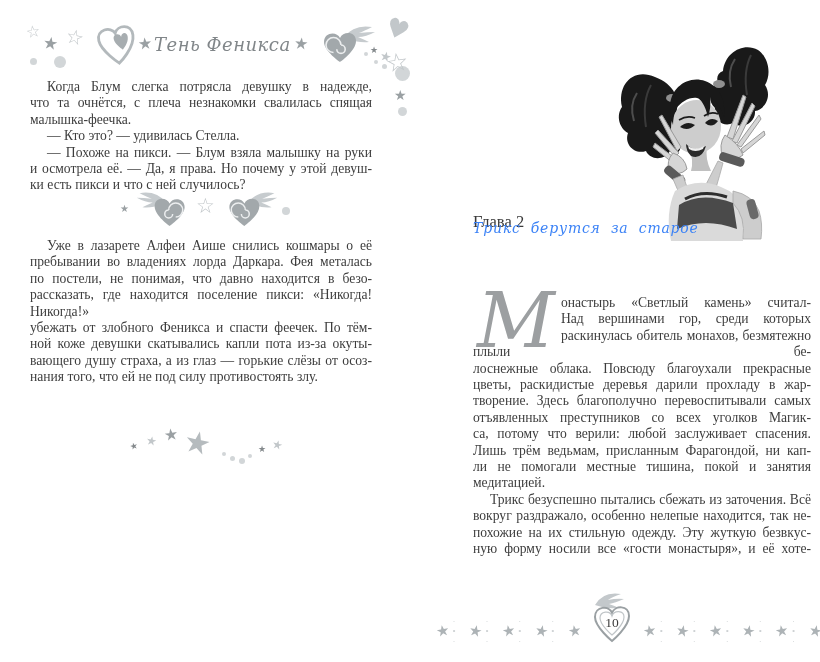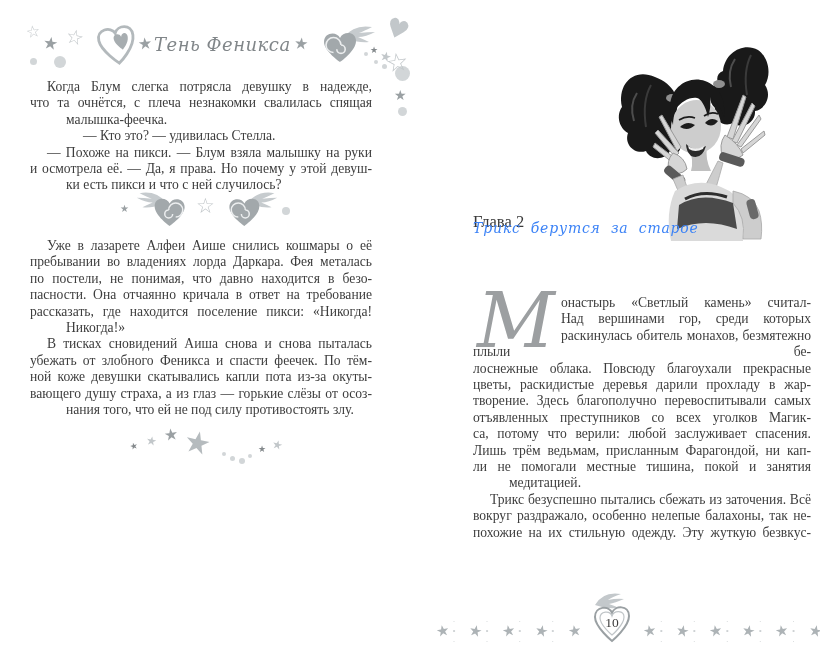--- a/index.html
+++ b/index.html
@@ -11,21 +11,21 @@
   .page-left  { left:18px;  width:400px; }
   .page-right { left:440px; width:380px; }
 
   
   .body-text { position:absolute; font-size:13.6px; line-height:16.4px; color:#3d3d3d; }
   #left-block-1 { left:12px; top:79px;  width:342px; }
   #left-block-2 { left:12px; top:238px; width:342px; }
   #right-body   { left:33px; top:295px; width:338px; }
   .para { margin:0; }
   .line { text-align:justify; text-align-last:justify; }
-  .line.last { text-align-last:left;margin-left:36px; }
+  .line.last { text-align-last:left; }
   .line.indent { text-indent:17px; }
 
   .dropcap { float:left; width:88px; height:48px; position:relative; }
   .dropcap span {
     position:absolute; left:4px; top:-12px;
     font-family:"DejaVu Serif", serif; font-style:italic;
     font-size:76px; line-height:76px; color:#9c9fa1;
   }
 
   
@@ -138,26 +138,24 @@
     </svg>
     <svg class="svg-dec" style="left:202px; top:188px" width="60" height="44" viewBox="0 0 64 46">
       <use href="#wsh"></use>
     </svg>
 
     <div class="body-text" id="left-block-2">
         <div class="para">
           <div class="line indent">Уже в лазарете Алфеи Аише снились кошмары о её</div>
           <div class="line">пребывании во владениях лорда Даркара. Фея металась</div>
           <div class="line">по постели, не понимая, что давно находится в безо-</div>
-          <div class="line">пасности. Она отчаянно кричала в ответ на требование</div>
           <div class="line">рассказать, где находится поселение пикси: «Никогда!</div>
           <div class="line last">Никогда!»</div>
         </div>
         <div class="para">
-          <div class="line indent">В тисках сновидений Аиша снова и снова пыталась</div>
           <div class="line">убежать от злобного Феникса и спасти феечек. По тём-</div>
           <div class="line">ной коже девушки скатывались капли пота из-за окуты-</div>
           <div class="line">вающего душу страха, а из глаз — горькие слёзы от осоз-</div>
           <div class="line last">нания того, что ей не под силу противостоять злу.</div>
         </div>
       </div>
 
     <div id="dec-trail">
         <span class="dec" style="left: 112px; top: 442px; font-size: 9px; color: rgb(132, 137, 140); transform: rotate(-15deg); font-family: &quot;DejaVu Sans&quot;, sans-serif;">★</span>
         <span class="dec" style="left: 128px; top: 435px; font-size: 12px; color: rgb(194, 199, 202); transform: rotate(10deg); font-family: &quot;DejaVu Sans&quot;, sans-serif;">★</span>
@@ -245,22 +243,23 @@
           <div class="line">цветы, раскидистые деревья дарили прохладу в жар-</div>
           <div class="line">творение. Здесь благополучно перевоспитывали самых</div>
           <div class="line">отъявленных преступников со всех уголков Магик-</div>
           <div class="line">са, потому что верили: любой заслуживает спасения.</div>
           <div class="line">Лишь трём ведьмам, присланным Фарагондой, ни кап-</div>
           <div class="line">ли не помогали местные тишина, покой и занятия</div>
           <div class="line last">медитацией.</div>
         </div>
         <div class="para">
           <div class="line indent">Трикс безуспешно пытались сбежать из заточения. Всё</div>
-          <div class="line">вокруг раздражало, особенно нелепые балахоны, так не-</div>
+          <div class="line">вокруг раздражало, особенно нелепые находится, так не-</div>
           <div class="line">похожие на их стильную одежду. Эту жуткую безвкус-</div>
+          <div class="line">ную форму носили все «гости монастыря», и её хоте-</div>
         </div>
       </div>
 
     <div class="footer-band">
       <div class="trail" id="trail-left">
           <span class="tstar" style="transform: rotate(-10deg); font-family: &quot;DejaVu Sans&quot;, sans-serif;">★</span>
           <span class="tdots">· • ·</span>
           <span class="tstar" style="transform: rotate(12deg); font-family: &quot;DejaVu Sans&quot;, sans-serif;">★</span>
           <span class="tdots">· • ·</span>
           <span class="tstar" style="transform: rotate(-10deg); font-family: &quot;DejaVu Sans&quot;, sans-serif;">★</span>

